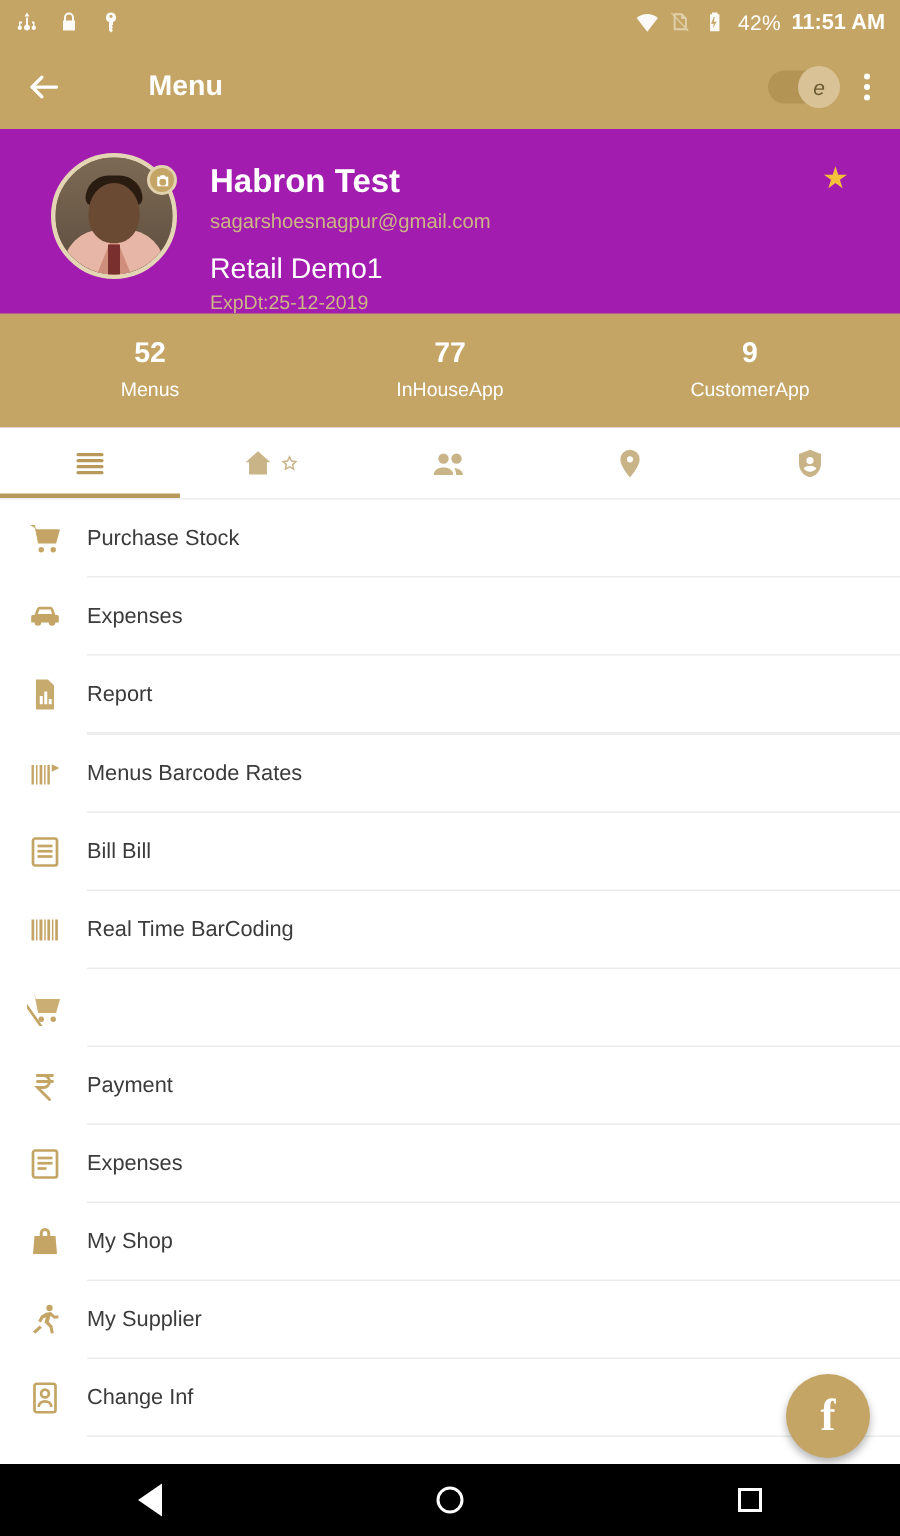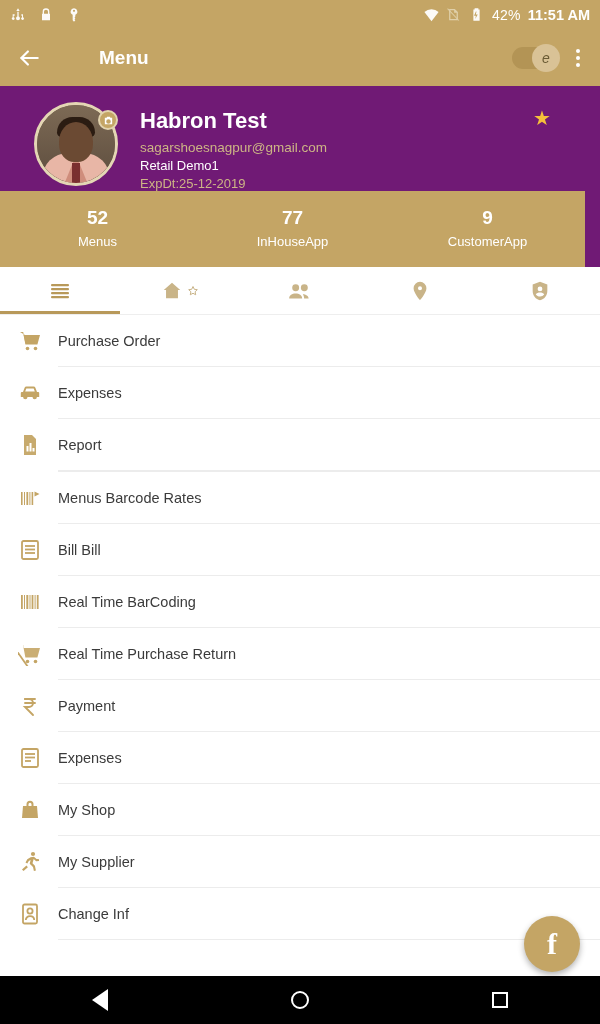--- a/index.html
+++ b/index.html
@@ -44,21 +44,21 @@
     position: absolute; right: -2px; top: -3px;
     width: 28px; height: 28px; border-radius: 50%;
     background: #d9c296; color: #6a5a34;
     display: flex; align-items: center; justify-content: center;
     font-size: 14px; font-style: italic;
   }
   .kebab { display: flex; flex-direction: column; gap: 3px; padding: 4px; cursor: pointer; }
   .kebab span { width: 4px; height: 4px; border-radius: 50%; background: #fff; display: block; }
 
   
-  .profile-wrap { background: #701a75; padding: 16px 15px 0 0; }
+  .profile-wrap { background: #a21caf; padding: 16px 0 0 0; }
   .profile { display: flex; padding: 0 34px; align-items: flex-start; }
   .avatar-wrap { position: relative; width: 84px; height: 84px; flex: none; }
   .avatar {
     width: 84px; height: 84px; border-radius: 50%;
     border: 3px solid #e4d6b4; overflow: hidden;
     background: #6b5a48; position: relative;
   }
   
   .av-bg { position:absolute; inset:0; background: linear-gradient(180deg,#7d6a55 0%, #5d4d3e 100%); }
   .av-face { position:absolute; left:50%; top:17px; transform:translateX(-50%);
@@ -73,21 +73,21 @@
              width:8px; height:24px; background:#7a2f2f; }
   .cam-badge {
     position: absolute; right: 0px; top: 8px;
     width: 20px; height: 20px; border-radius: 50%;
     background: #c4a565; border: 2px solid #e2d3ae;
     display: flex; align-items: center; justify-content: center;
   }
   .profile-info { margin-left: 22px; padding-top: 6px; flex: 1; }
   .p-name { font-size: 22px; font-weight: bold; color: #fff; }
   .p-email { font-size: 13.5px; color: #cdb585; margin-top: 6px; }
-  .p-plan { font-size: 13px; color: #fff; margin-top: 3px; }
+  .p-plan { font-size: 19px; color: #fff; margin-top: 14px; }
   .p-exp { font-size: 13px; color: #cdb585; margin-top: 3px; }
   .star { color: #f5c03a; font-size: 20px; margin-top: 4px; }
 
   
   .stats { display: flex; background: #c4a565; padding: 16px 0 18px 0; }
   .stat { flex: 1; text-align: center; color: #fff; }
   .stat-num { font-size: 19px; font-weight: bold; }
   .stat-label { font-size: 13px; margin-top: 5px; }
 
   
@@ -284,21 +284,21 @@
 
     <div class="row">
       <span class="row-ico">
         <svg viewBox="0 0 24 24" width="24" height="24" fill="currentColor">
             <path d="M2 3h3l2.5 11.5h10L21 6H7"></path>
             <path d="M2 3h3.2l.7 3H22l-2.6 9.4H7.4L5.3 4.6 5 3H2z"></path>
             <circle cx="9.5" cy="19.5" r="1.8"></circle>
             <circle cx="17.5" cy="19.5" r="1.8"></circle>
           </svg>
       </span>
-      <span class="row-label">Purchase Order</span>
+      <span class="row-label">Purchase Stock</span>
     </div>
     <div class="row-sep"></div>
 
     <div class="row">
       <span class="row-ico">
         <svg viewBox="0 0 24 24" width="24" height="24" fill="currentColor">
             <path d="M5 11l1.6-4.2A2 2 0 018.5 5.5h7a2 2 0 011.9 1.3L19 11h1.2a1 1 0 011 1v4h-2.3a2.2 2.2 0 01-4.4 0H9.5a2.2 2.2 0 01-4.4 0H2.8v-4a1 1 0 011-1H5zm2.2-.6h9.6l-1.1-3H8.3l-1.1 3z"></path>
           </svg>
       </span>
       <span class="row-label">Expenses</span>
@@ -366,21 +366,20 @@
 
     <div class="row">
       <span class="row-ico">
         <svg viewBox="0 0 24 24" width="24" height="24" fill="currentColor">
             <path d="M2 3h3.2l.7 3H22l-2.6 9.4H7.4L5.3 4.6 5 3H2z" opacity=".9"></path>
             <circle cx="9.5" cy="19.5" r="1.8"></circle>
             <circle cx="17.5" cy="19.5" r="1.8"></circle>
             <rect x="2" y="1.2" width="1.8" height="25" transform="rotate(-35 12 12)" fill="currentColor"></rect>
           </svg>
       </span>
-      <span class="row-label">Real Time Purchase Return</span>
     </div>
     <div class="row-sep"></div>
 
     <div class="row">
       <span class="row-ico">
         <svg viewBox="0 0 24 24" width="24" height="24" fill="none" stroke="currentColor" stroke-width="1.9" stroke-linecap="round">
             <line x1="7" y1="5" x2="17" y2="5"></line>
             <line x1="7" y1="9" x2="17" y2="9"></line>
             <path d="M7 5h4a4 4 0 010 8H7l8 8"></path>
           </svg>

